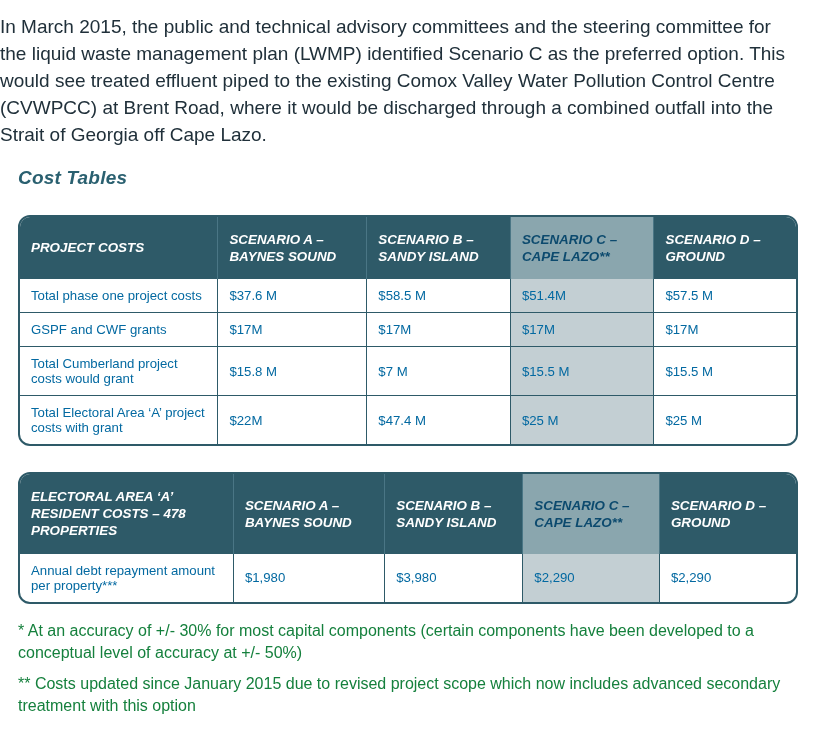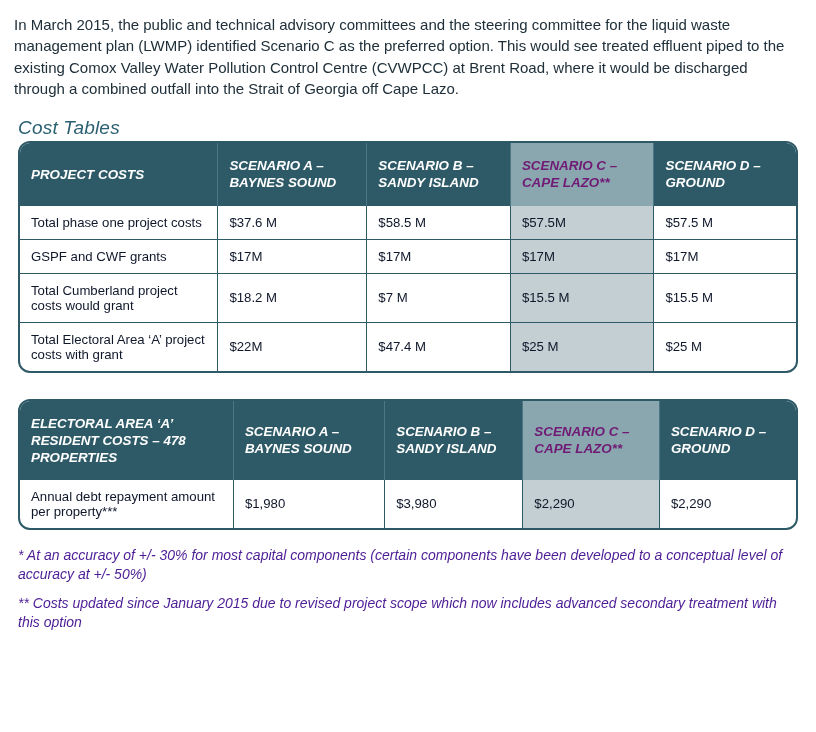--- a/index.html
+++ b/index.html
@@ -15,71 +15,71 @@
     overflow: hidden;
   }
   .page {
     position: relative;
     width: 816px;
     height: 732px;
     padding: 0;
     box-sizing: border-box;
   }
   .intro {
-    margin: 14px 18px 0 14px;
-    font-size: 15px;
+    margin: 14px 18px 0 0;
+    font-size: 19px;
     line-height: 1.42;
     color: #20303a;
   }
   .section-title {
-    margin: 18px 0 2px 18px;
+    margin: 18px 0 26px 18px;
     font-size: 19px;
     font-style: italic;
-    font-weight: normal;
+    font-weight: bold;
     color: #2a6070;
     letter-spacing: 0.2px;
   }
   .table-wrap {
     margin: 0 18px 0 18px;
     border: 2px solid #2e5a68;
     border-radius: 12px;
     overflow: hidden;
   }
   table {
     border-collapse: collapse;
     width: 100%;
     table-layout: fixed;
   }
   td, th {
     text-align: left;
     vertical-align: middle;
     padding: 9px 11px;
     font-size: 13.2px;
-    color: #0f172a;
+    color: #0369a1;
     border-right: 1px solid #2e5a68;
     border-bottom: 1px solid #2e5a68;
   }
   tr:last-child td { border-bottom: none; }
   td:last-child, th:last-child { border-right: none; }
 
   thead th {
     background: #2e5a68;
     color: #ffffff;
     font-style: italic;
     font-weight: bold;
     font-size: 13.4px;
     line-height: 1.28;
     padding-top: 14px;
     padding-bottom: 14px;
     border-right: 1px solid #4a7685;
     border-bottom: none;
   }
   thead th.hl {
     background: #8aa6ae;
-    color: #701a75;
+    color: #0c4a6e;
   }
   td.hl {
     background: #c3cfd3;
   }
   td.rowlabel {
     font-size: 13.2px;
   }
   .t1 col.c0 { width: 25.5%; }
   .t1 col.c1 { width: 19.2%; }
   .t1 col.c2 { width: 18.5%; }
@@ -91,23 +91,22 @@
   .t2 col.c2 { width: 17.8%; }
   .t2 col.c3 { width: 17.6%; }
   .t2 col.c4 { width: 17.6%; }
 
   .spacer { height: 26px; }
 
   .footnotes {
     margin: 16px 18px 0 18px;
   }
   .footnote {
-    font-size: 14px;
-    font-style: italic;
-    color: #4c1d95;
+    font-size: 16px;
+    color: #15803d;
     margin-bottom: 9px;
     line-height: 1.38;
   }
 </style>
 </head>
 <body>
 
 <div class="page">
 
   <p class="intro">In March 2015, the public and technical advisory committees and the steering committee for the liquid waste management plan (LWMP) identified Scenario C as the preferred option. This would see treated effluent piped to the existing Comox Valley Water Pollution Control Centre (CVWPCC) at Brent Road, where it would be discharged through a combined outfall into the Strait of Georgia off Cape Lazo.</p>
@@ -130,33 +129,33 @@
           <th>SCENARIO B – SANDY ISLAND</th>
           <th class="hl">SCENARIO C – CAPE LAZO**</th>
           <th>SCENARIO D – GROUND</th>
         </tr>
       </thead>
       <tbody>
         <tr>
           <td class="rowlabel">Total phase one project costs</td>
           <td>$37.6 M</td>
           <td>$58.5 M</td>
-          <td class="hl">$57.5M</td>
+          <td class="hl">$51.4M</td>
           <td>$57.5 M</td>
         </tr>
         <tr>
           <td class="rowlabel">GSPF and CWF grants</td>
           <td>$17M</td>
           <td>$17M</td>
           <td class="hl">$17M</td>
           <td>$17M</td>
         </tr>
         <tr>
           <td class="rowlabel">Total Cumberland project costs would grant</td>
-          <td>$18.2 M</td>
+          <td>$15.8 M</td>
           <td>$7 M</td>
           <td class="hl">$15.5 M</td>
           <td>$15.5 M</td>
         </tr>
         <tr>
           <td class="rowlabel">Total Electoral Area ‘A’ project costs with grant</td>
           <td>$22M</td>
           <td>$47.4 M</td>
           <td class="hl">$25 M</td>
           <td>$25 M</td>

